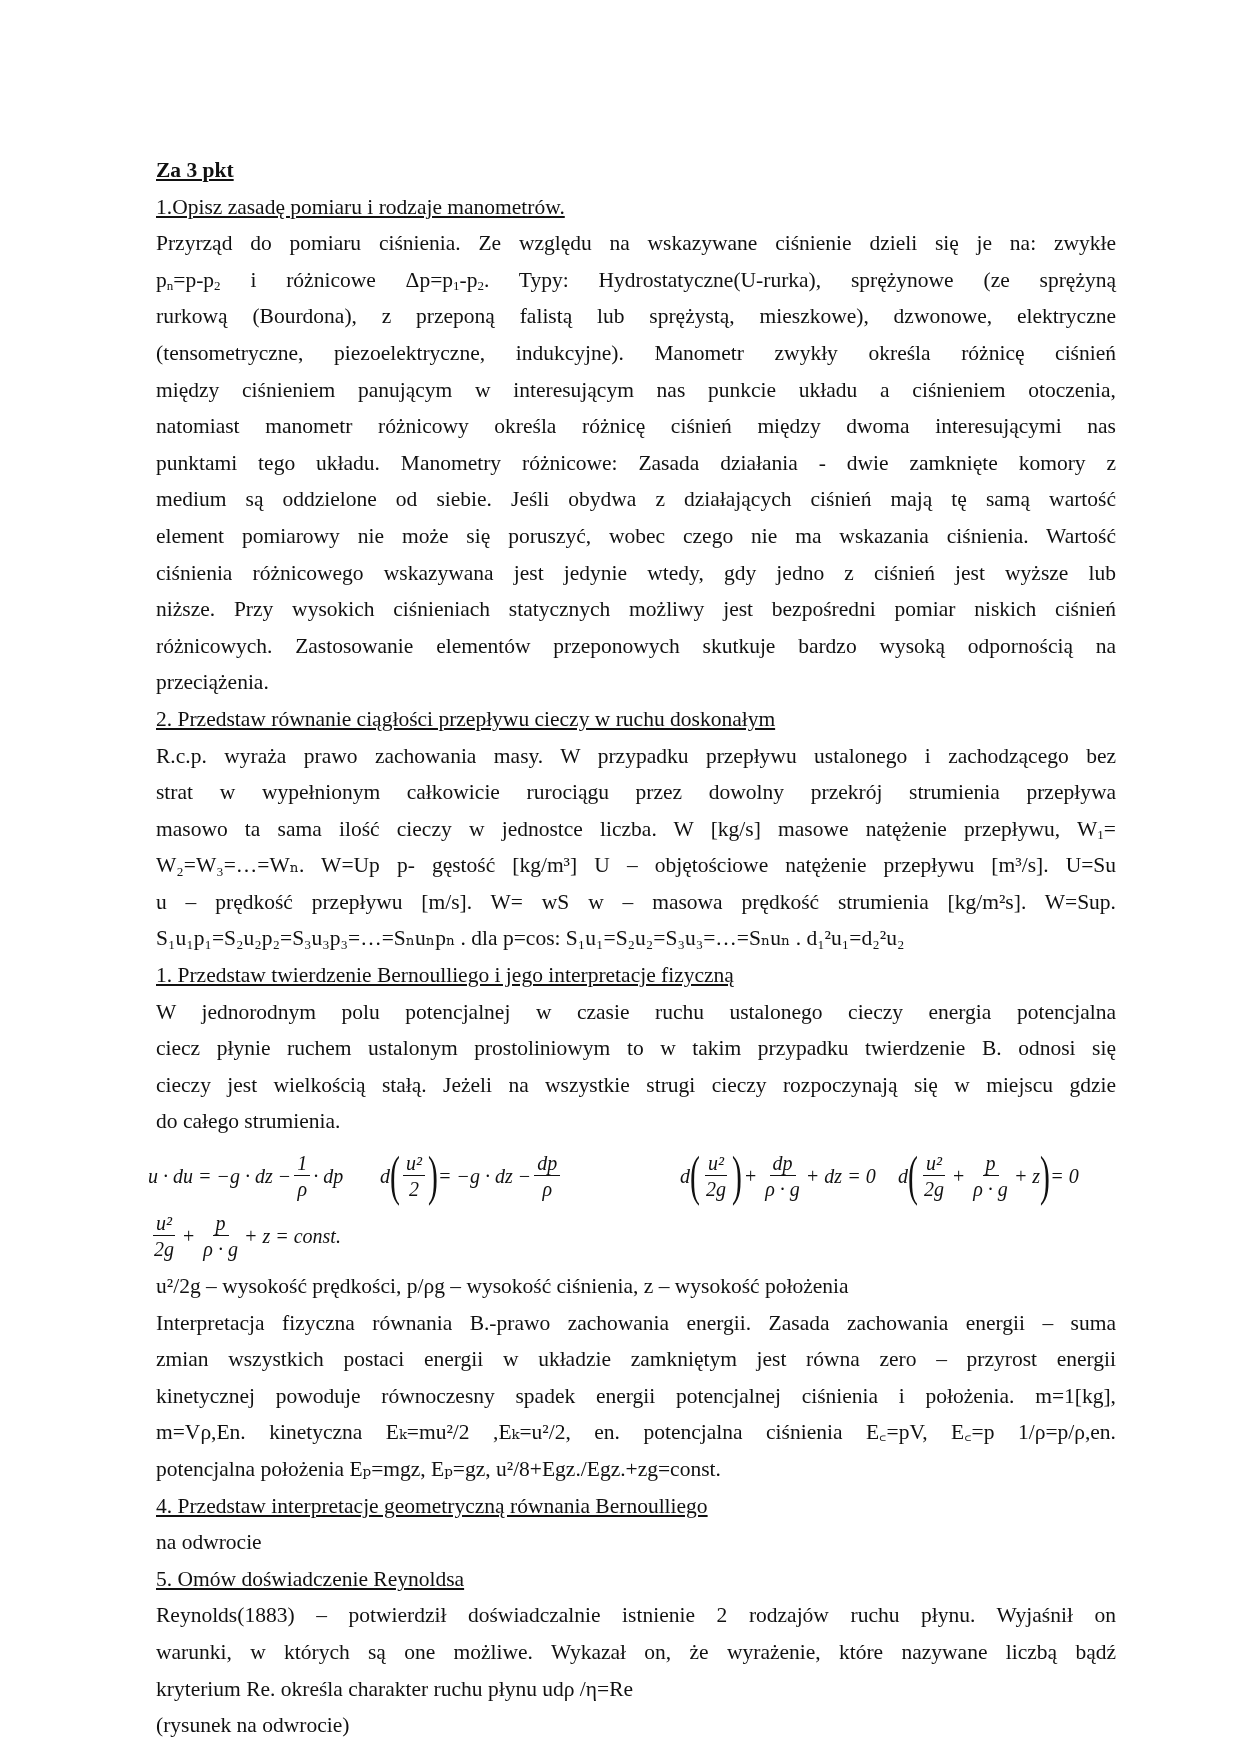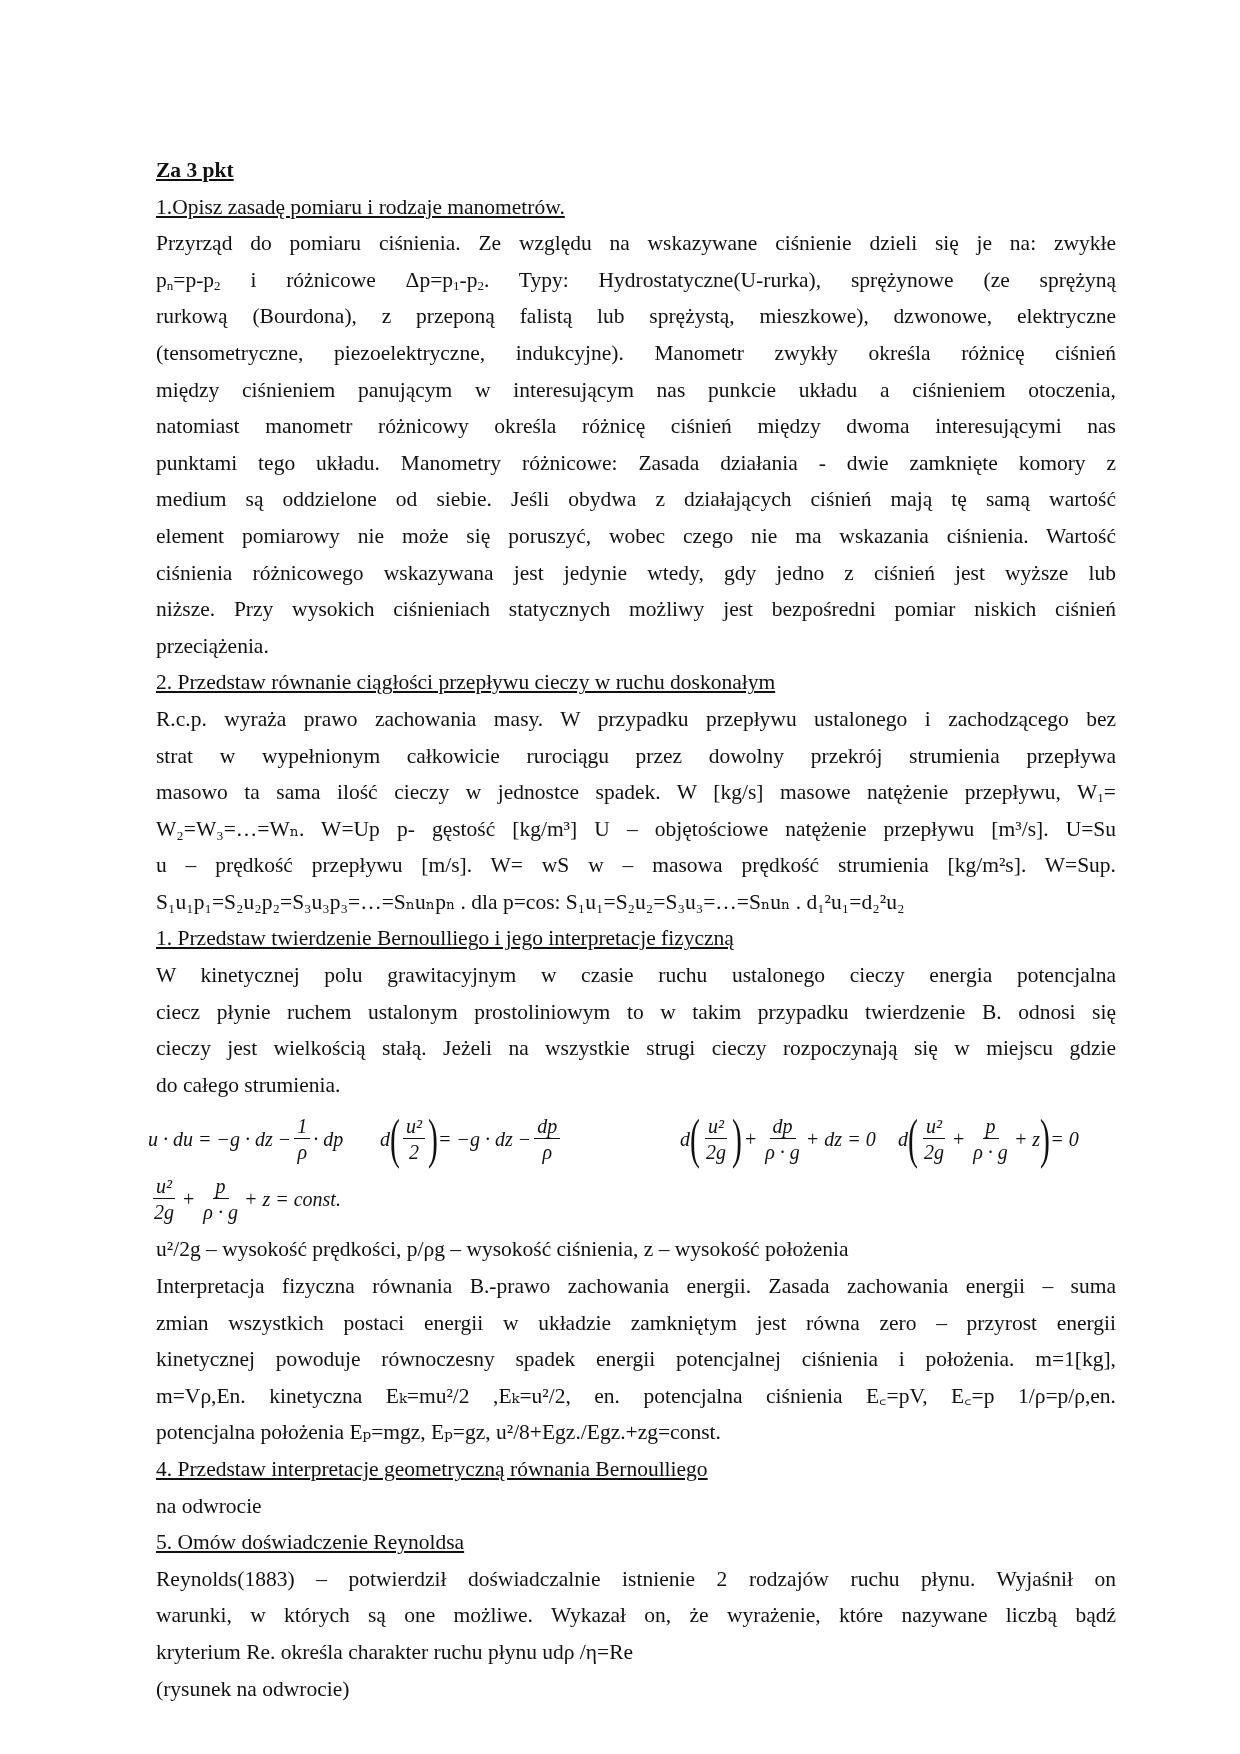--- a/index.html
+++ b/index.html
@@ -32,32 +32,33 @@
   <p class="ln j"><span>p</span><sub>n</sub><span>=p-p</span><sub>2</sub><span> i różnicowe Δp=p</span><sub>1</sub><span>-p</span><sub>2</sub><span>.  Typy: Hydrostatyczne(U-rurka), sprężynowe (ze sprężyną</span></p>
   <p class="ln j">rurkową (Bourdona), z przeponą falistą lub sprężystą, mieszkowe), dzwonowe, elektryczne</p>
   <p class="ln j">(tensometryczne, piezoelektryczne, indukcyjne). Manometr zwykły określa różnicę ciśnień</p>
   <p class="ln j">między ciśnieniem panującym w interesującym nas punkcie układu a ciśnieniem otoczenia,</p>
   <p class="ln j">natomiast manometr różnicowy określa różnicę ciśnień między dwoma interesującymi nas</p>
   <p class="ln j">punktami tego układu. Manometry różnicowe: Zasada działania - dwie zamknięte komory z</p>
   <p class="ln j">medium są oddzielone od siebie. Jeśli obydwa z działających ciśnień mają tę samą wartość</p>
   <p class="ln j">element pomiarowy nie może się poruszyć, wobec czego nie ma wskazania ciśnienia. Wartość</p>
   <p class="ln j">ciśnienia różnicowego wskazywana jest jedynie wtedy, gdy jedno z ciśnień jest wyższe lub</p>
   <p class="ln j">niższe. Przy wysokich ciśnieniach statycznych możliwy jest bezpośredni pomiar niskich ciśnień</p>
+  <p class="ln j">różnicowych. Zastosowanie elementów przeponowych skutkuje bardzo wysoką odpornością na</p>
   <p class="ln">przeciążenia.</p>
 
   <p class="ln h">2. Przedstaw równanie ciągłości przepływu cieczy w ruchu doskonałym</p>
   <p class="ln j">R.c.p. wyraża prawo zachowania masy. W przypadku przepływu ustalonego i zachodzącego bez</p>
   <p class="ln j">strat w wypełnionym całkowicie rurociągu przez dowolny przekrój strumienia przepływa</p>
-  <p class="ln j"><span>masowo ta sama ilość cieczy w jednostce spadek. W [kg/s] masowe natężenie przepływu, W</span><sub>1</sub><span>=</span></p>
+  <p class="ln j"><span>masowo ta sama ilość cieczy w jednostce liczba. W [kg/s] masowe natężenie przepływu, W</span><sub>1</sub><span>=</span></p>
   <p class="ln j">W₂=W₃=…=Wₙ. W=Up p- gęstość [kg/m³] U – objętościowe natężenie przepływu [m³/s]. U=Su</p>
   <p class="ln j">u – prędkość przepływu [m/s]. W= wS w – masowa prędkość strumienia [kg/m²s]. W=Sup.</p>
   <p class="ln">S₁u₁p₁=S₂u₂p₂=S₃u₃p₃=…=Sₙuₙpₙ . dla p=cos: S₁u₁=S₂u₂=S₃u₃=…=Sₙuₙ . d₁²u₁=d₂²u₂</p>
 
   <p class="ln h">1. Przedstaw twierdzenie Bernoulliego i jego interpretacje fizyczną</p>
-  <p class="ln j">W kinetycznej polu grawitacyjnym w czasie ruchu ustalonego cieczy energia potencjalna</p>
+  <p class="ln j">W jednorodnym polu potencjalnej w czasie ruchu ustalonego cieczy energia potencjalna</p>
   <p class="ln j">ciecz płynie ruchem ustalonym prostoliniowym to w takim przypadku twierdzenie B. odnosi się</p>
   <p class="ln j">cieczy jest wielkością stałą. Jeżeli na wszystkie strugi cieczy rozpoczynają się w miejscu gdzie</p>
   <p class="ln">do całego strumienia.</p>
 
   <div class="math">
     <div class="eq" style="left:0">
       <span>u · du = −g · dz −</span>
       <span class="frac">
           <span class="num">1</span>
           <span class="den">ρ</span>

